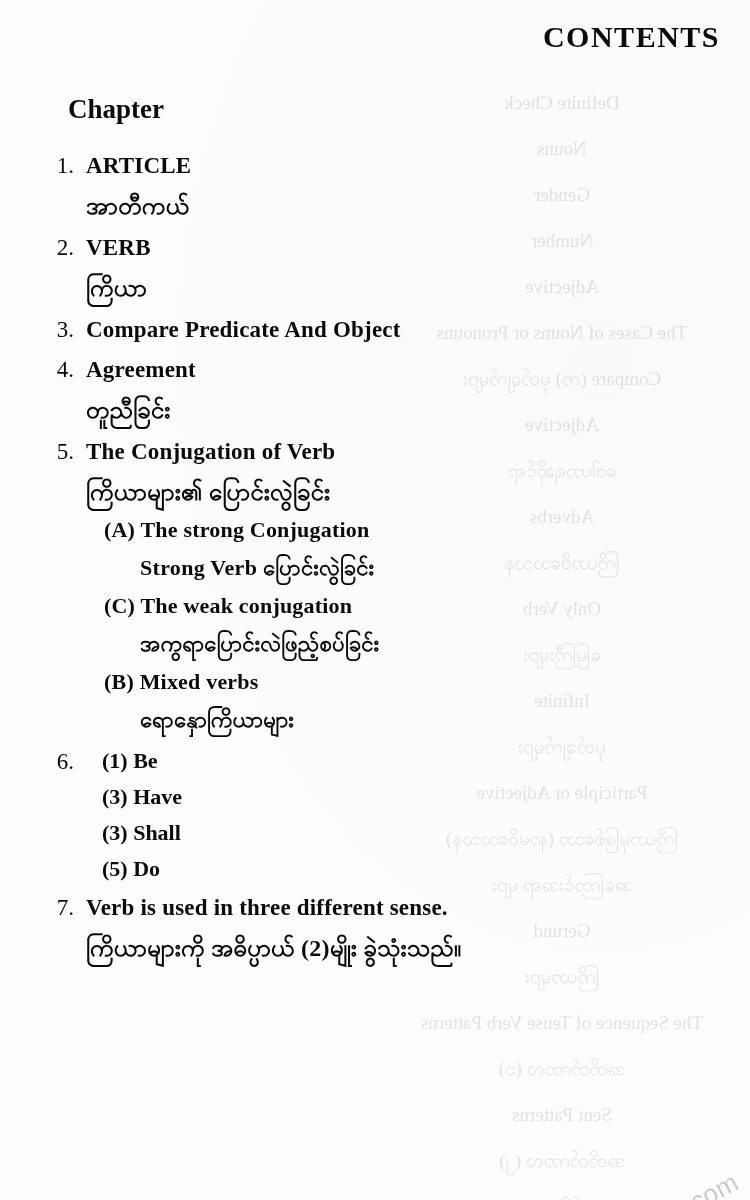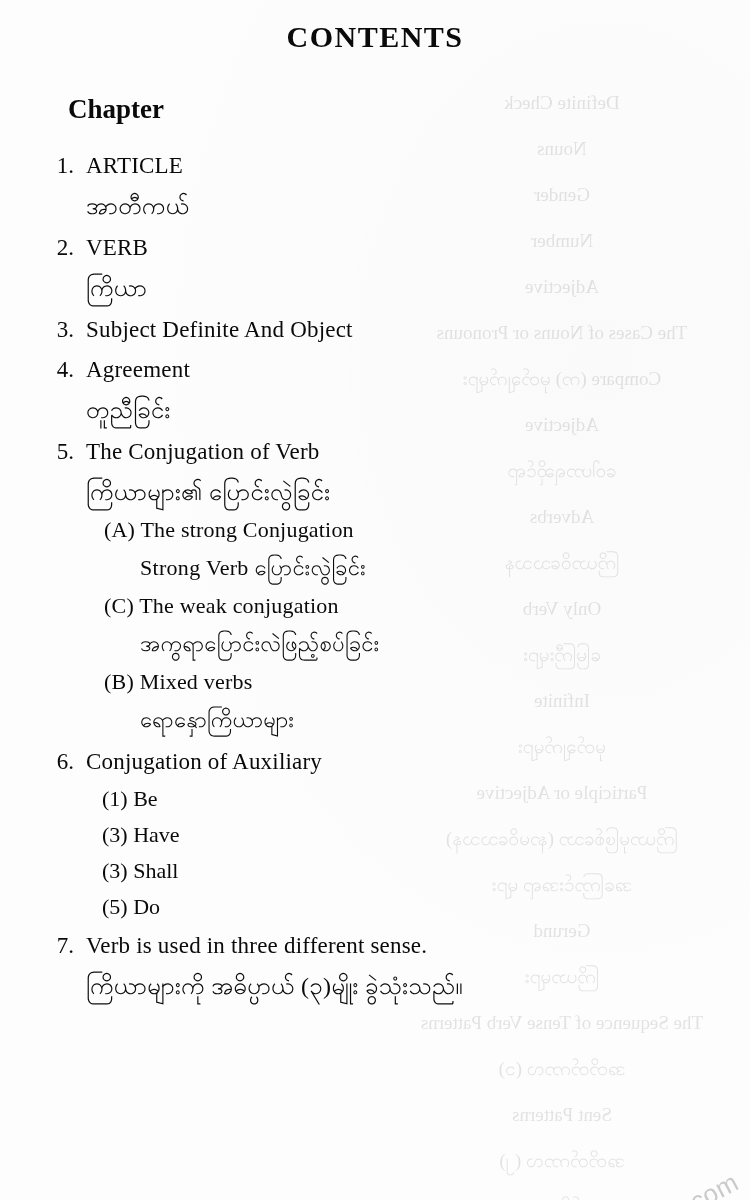--- a/index.html
+++ b/index.html
@@ -50,21 +50,21 @@
     font-size: 26px;
     color: #b9b9b9;
     opacity: 0.75;
     transform: rotate(-28deg);
     transform-origin: 100% 100%;
     pointer-events: none;
     user-select: none;
     letter-spacing: 0.5px;
   }
   .title {
-    text-align: center;
+    text-align: right;
     font-size: 30px;
     font-weight: bold;
     letter-spacing: 1.5px;
     margin: 6px 0 40px 0;
     position: relative;
     z-index: 2;
   }
   .chapter-head {
     font-size: 27px;
     font-weight: bold;
@@ -84,20 +84,21 @@
   .num {
     width: 44px;
     text-align: right;
     padding-right: 12px;
     font-size: 23px;
     line-height: 38px;
     flex: none;
   }
   .entry-body {
     flex: 1;
+    font-weight: bold;
   }
   .en {
     font-size: 23px;
     line-height: 38px;
     letter-spacing: 0.2px;
   }
   .my {
     font-size: 24px;
     line-height: 42px;
     letter-spacing: 0.3px;
@@ -169,21 +170,21 @@
       <div class="num">2.</div>
       <div class="entry-body">
         <div class="en">VERB</div>
         <div class="my">ကြိယာ</div>
       </div>
     </div>
 
     <div class="entry">
       <div class="num">3.</div>
       <div class="entry-body">
-        <div class="en">Subject Definite And Object</div>
+        <div class="en">Compare Predicate And Object</div>
       </div>
     </div>
 
     <div class="entry">
       <div class="num">4.</div>
       <div class="entry-body">
         <div class="en">Agreement</div>
         <div class="my">တူညီခြင်း</div>
       </div>
     </div>
@@ -207,32 +208,31 @@
         <div class="sub">
           <div class="en tight">(B) Mixed verbs</div>
           <div class="my sub-indent2">ရောနှောကြိယာများ</div>
         </div>
       </div>
     </div>
 
     <div class="entry">
       <div class="num">6.</div>
       <div class="entry-body">
-        <div class="en">Conjugation of Auxiliary</div>
         <div class="list-item">(1) Be</div>
         <div class="list-item">(3) Have</div>
         <div class="list-item">(3) Shall</div>
         <div class="list-item">(5) Do</div>
       </div>
     </div>
 
     <div class="entry">
       <div class="num">7.</div>
       <div class="entry-body">
         <div class="en">Verb is used in three different sense.</div>
-        <div class="my">ကြိယာများကို အဓိပ္ပာယ် (၃)မျိုး ခွဲသုံးသည်။</div>
+        <div class="my">ကြိယာများကို အဓိပ္ပာယ် (2)မျိုး ခွဲသုံးသည်။</div>
       </div>
     </div>
 
   </div>
 
   <div class="watermark">mgyoe.com</div>
 </div>
 
 </body></html>

